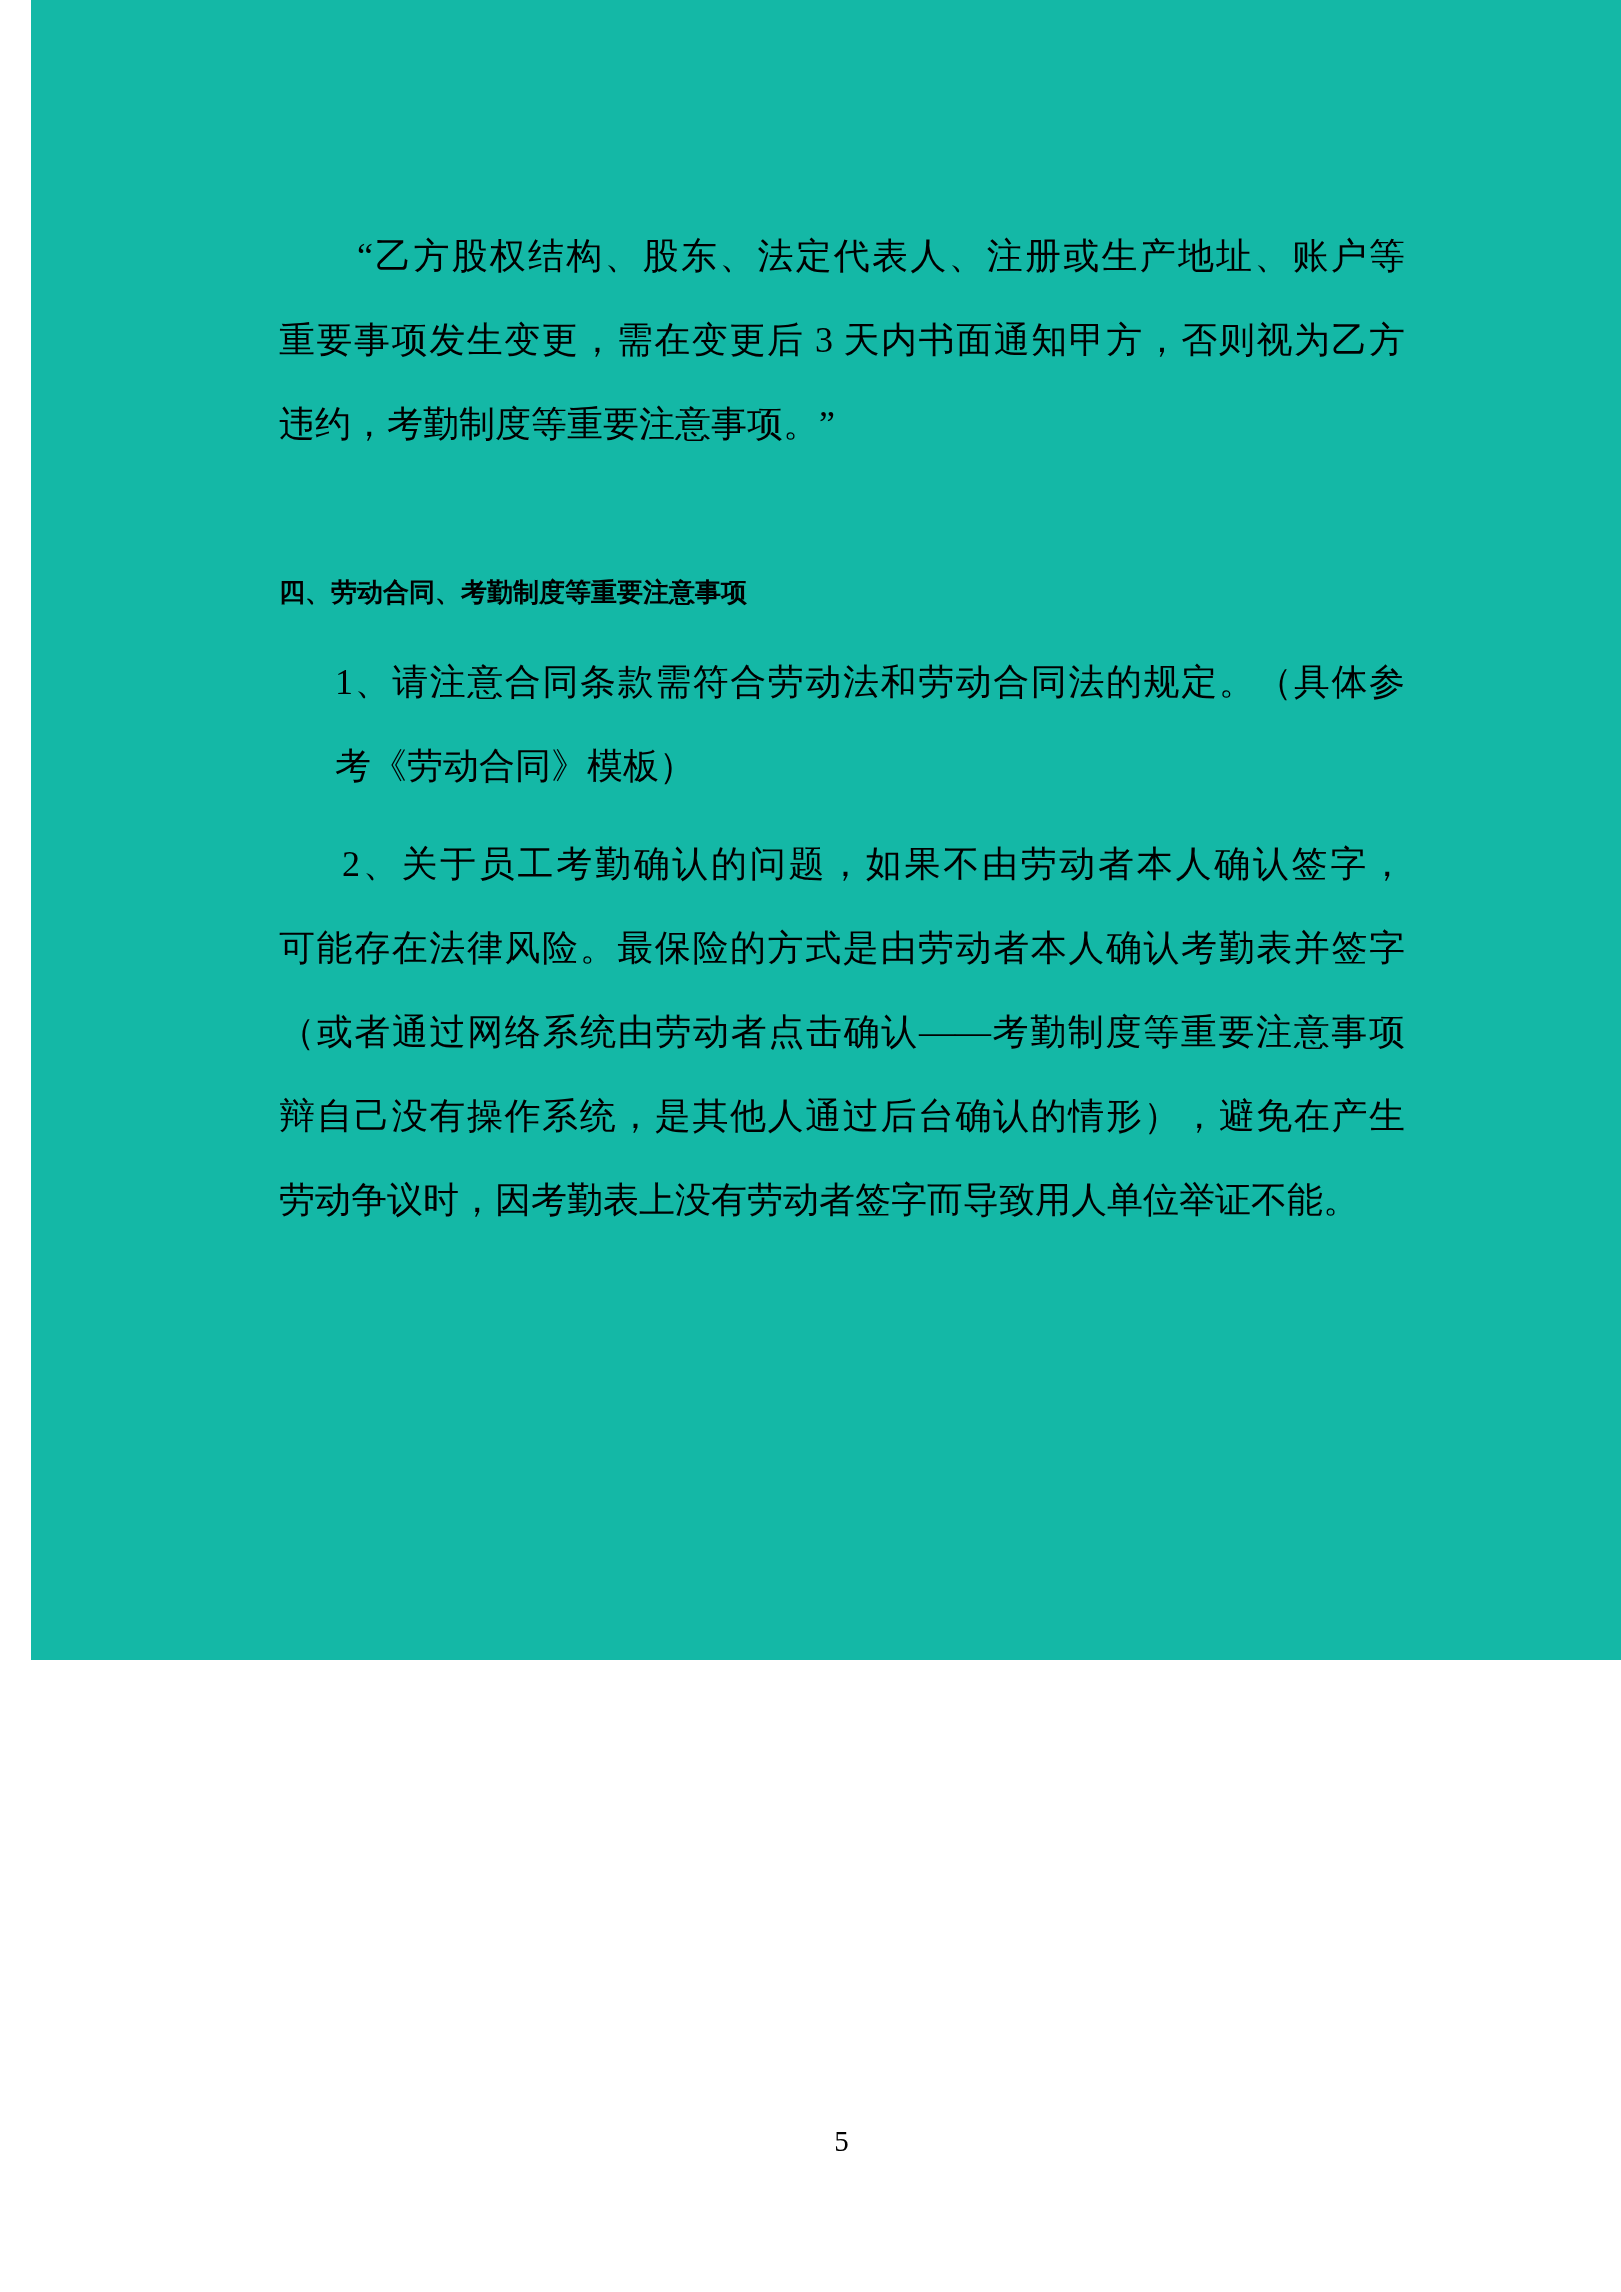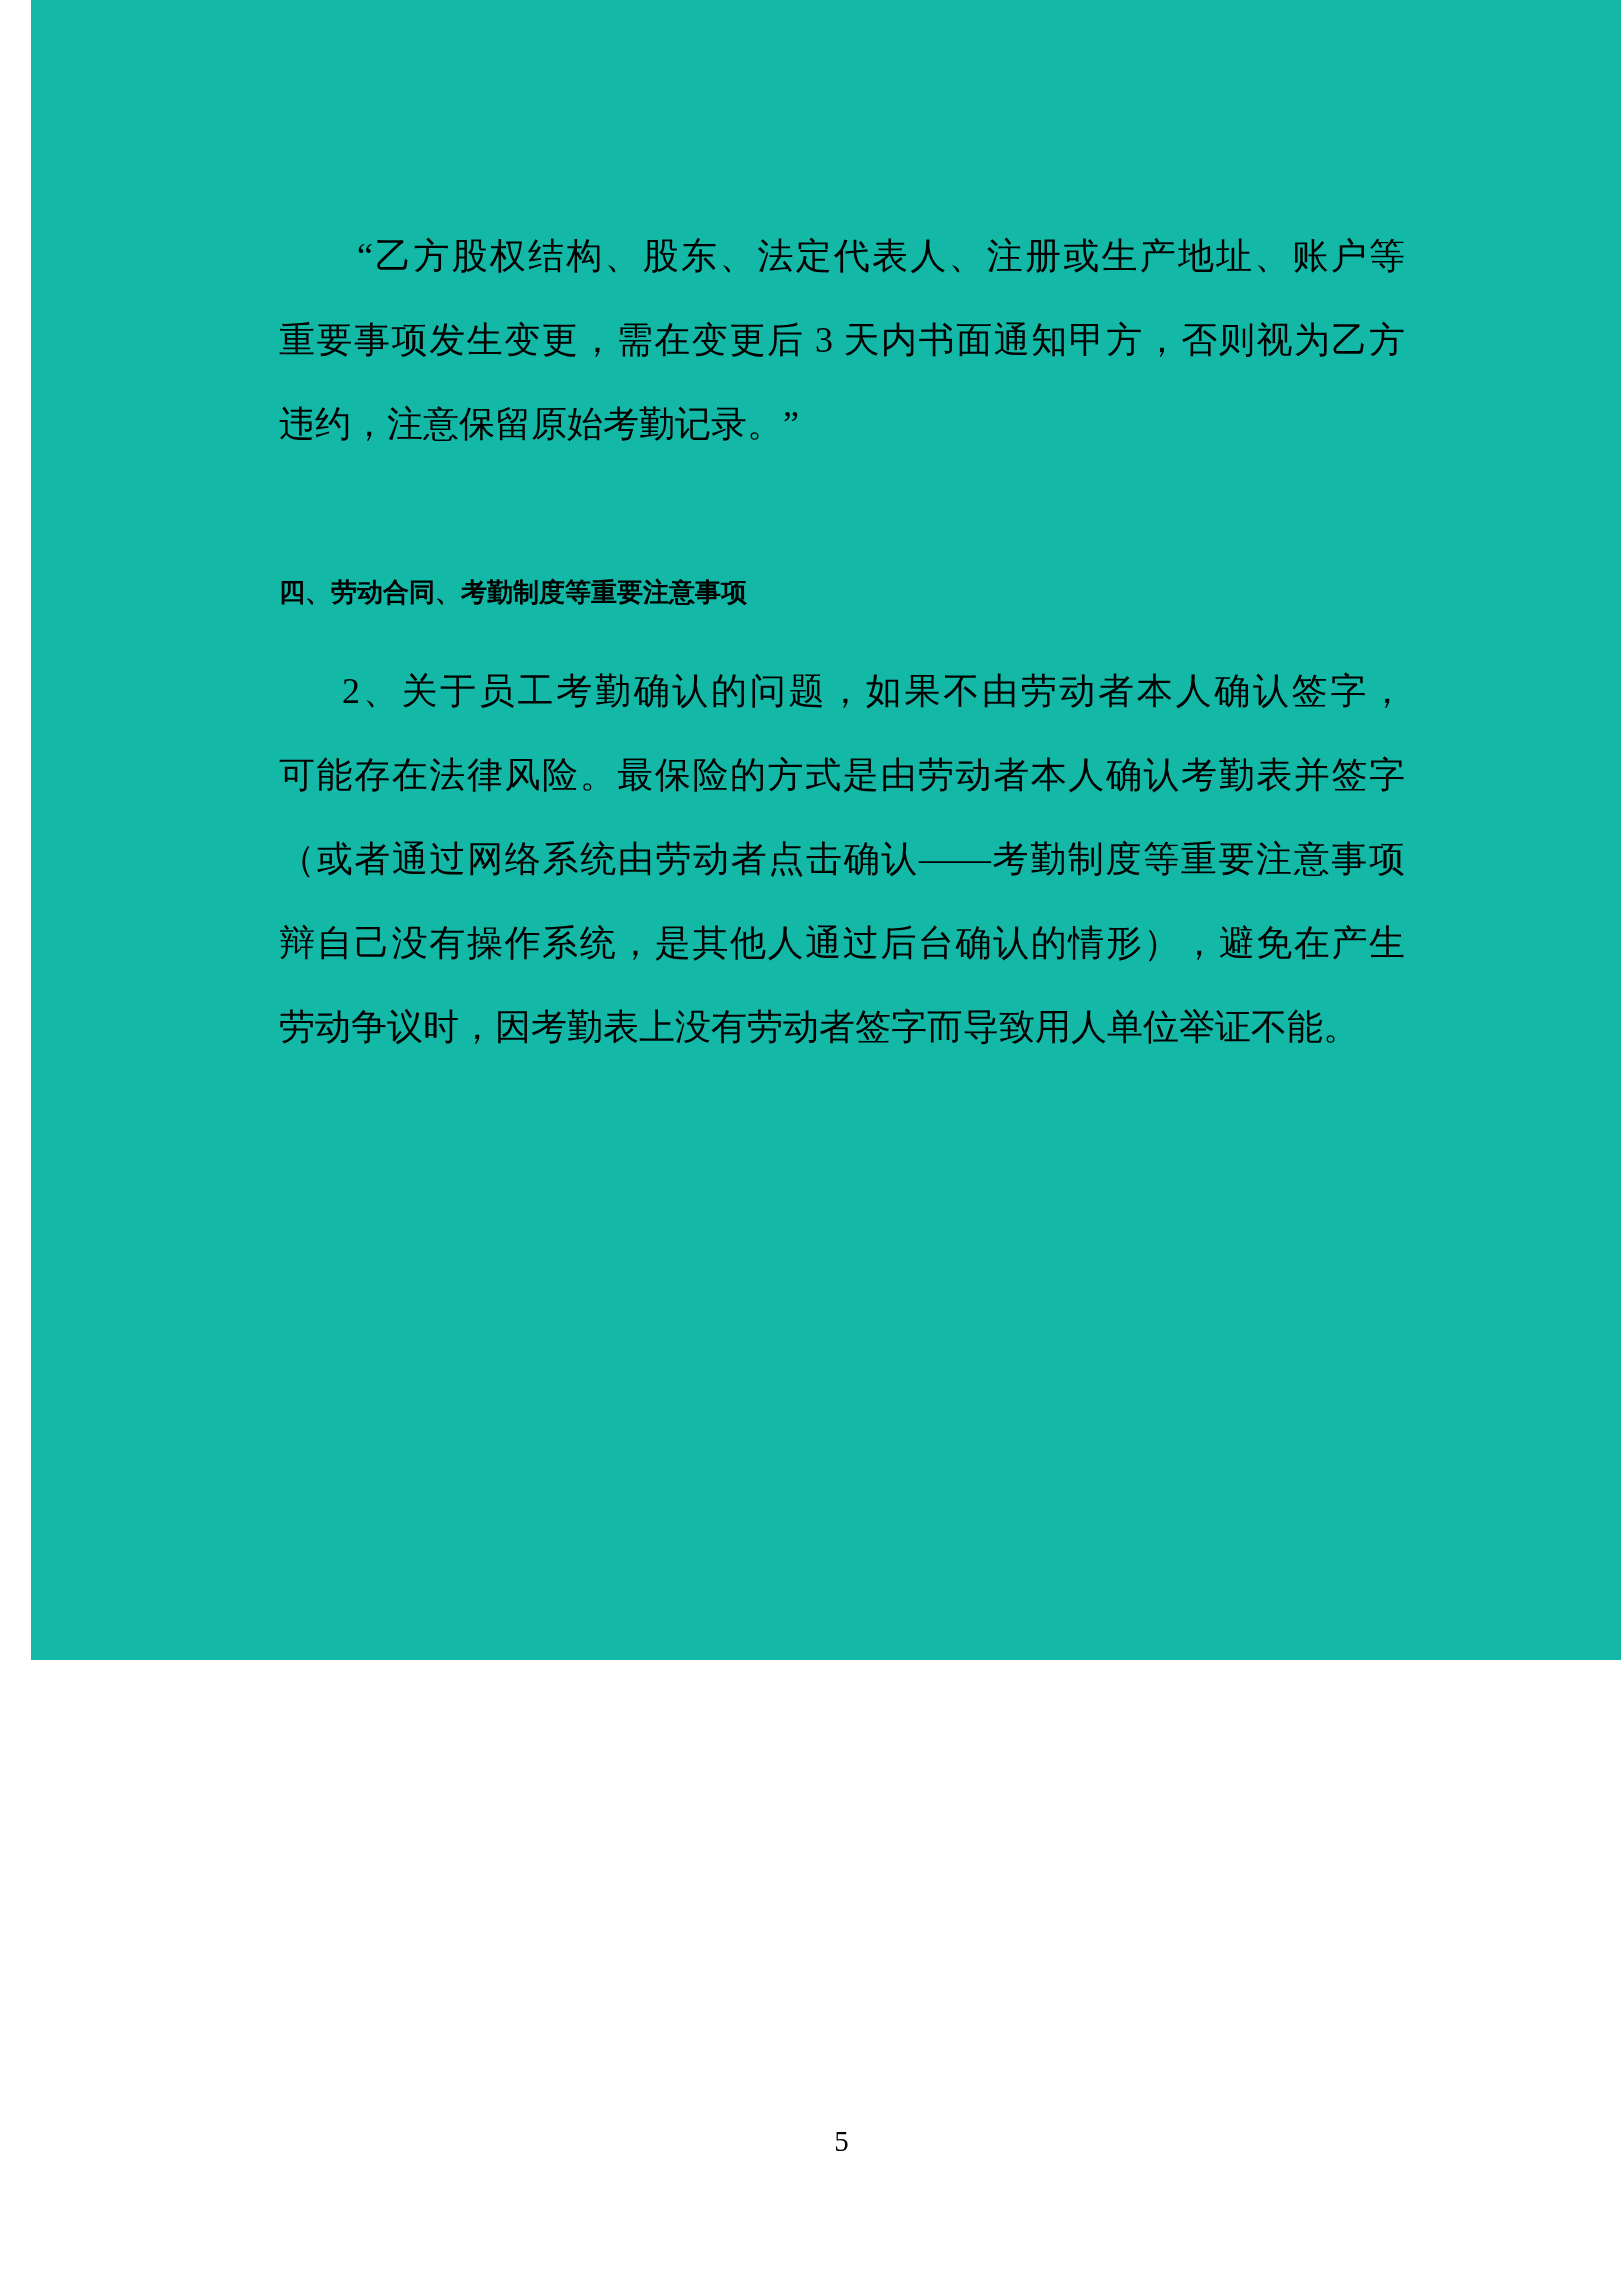--- a/index.html
+++ b/index.html
@@ -66,25 +66,29 @@
 </style>
 </head>
 <body>
 
 <div class="page">
   <div class="content">
 
     <div class="para p-quote">
         <div class="line full">“乙方股权结构、股东、法定代表人、注册或生产地址、账户等</div>
         <div class="line full">重要事项发生变更，需在变更后 3 天内书面通知甲方，否则视为乙方</div>
-        <div class="line">违约，注意保留原始考勤记录。”</div>
+        <div class="line">违约，考勤制度等重要注意事项。”</div>
       </div>
 
     <div class="heading">四、劳动合同、考勤制度等重要注意事项</div>
 
+    <div class="para item-1">
+        <div class="line full">1、请注意合同条款需符合劳动法和劳动合同法的规定。（具体参</div>
+        <div class="line">考《劳动合同》模板）</div>
+      </div>
 
     <div class="para item-2">
         <div class="line full">2、关于员工考勤确认的问题，如果不由劳动者本人确认签字，</div>
         <div class="line full">可能存在法律风险。最保险的方式是由劳动者本人确认考勤表并签字</div>
         <div class="line full">（或者通过网络系统由劳动者点击确认——考勤制度等重要注意事项</div>
         <div class="line full">辩自己没有操作系统，是其他人通过后台确认的情形），避免在产生</div>
         <div class="line">劳动争议时，因考勤表上没有劳动者签字而导致用人单位举证不能。</div>
       </div>
 
 

